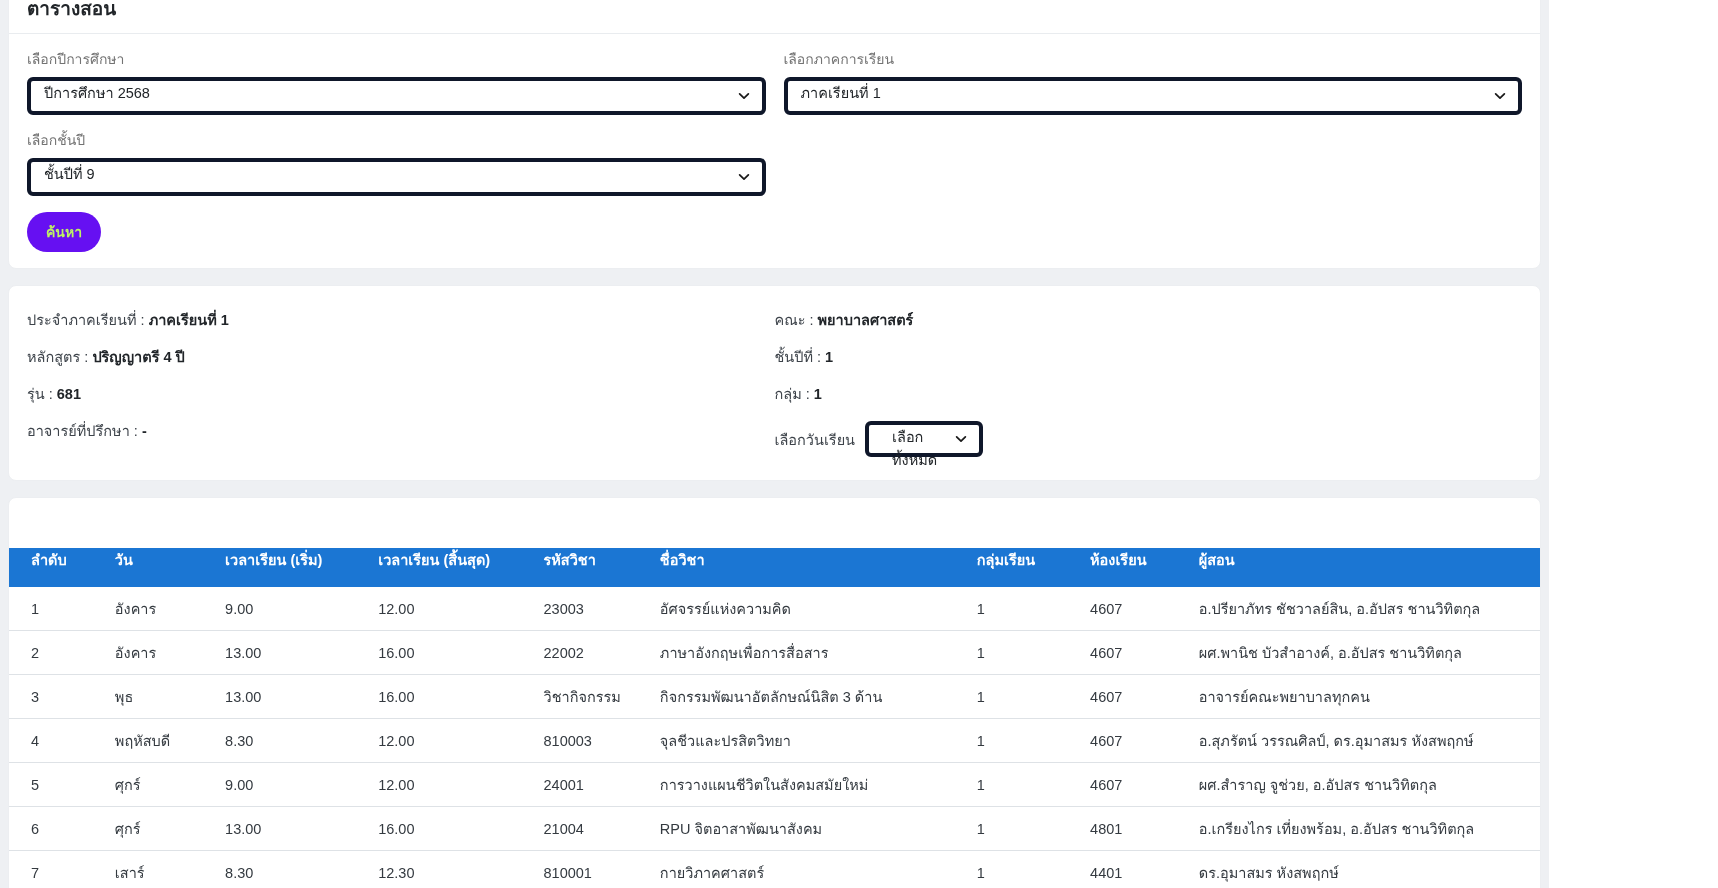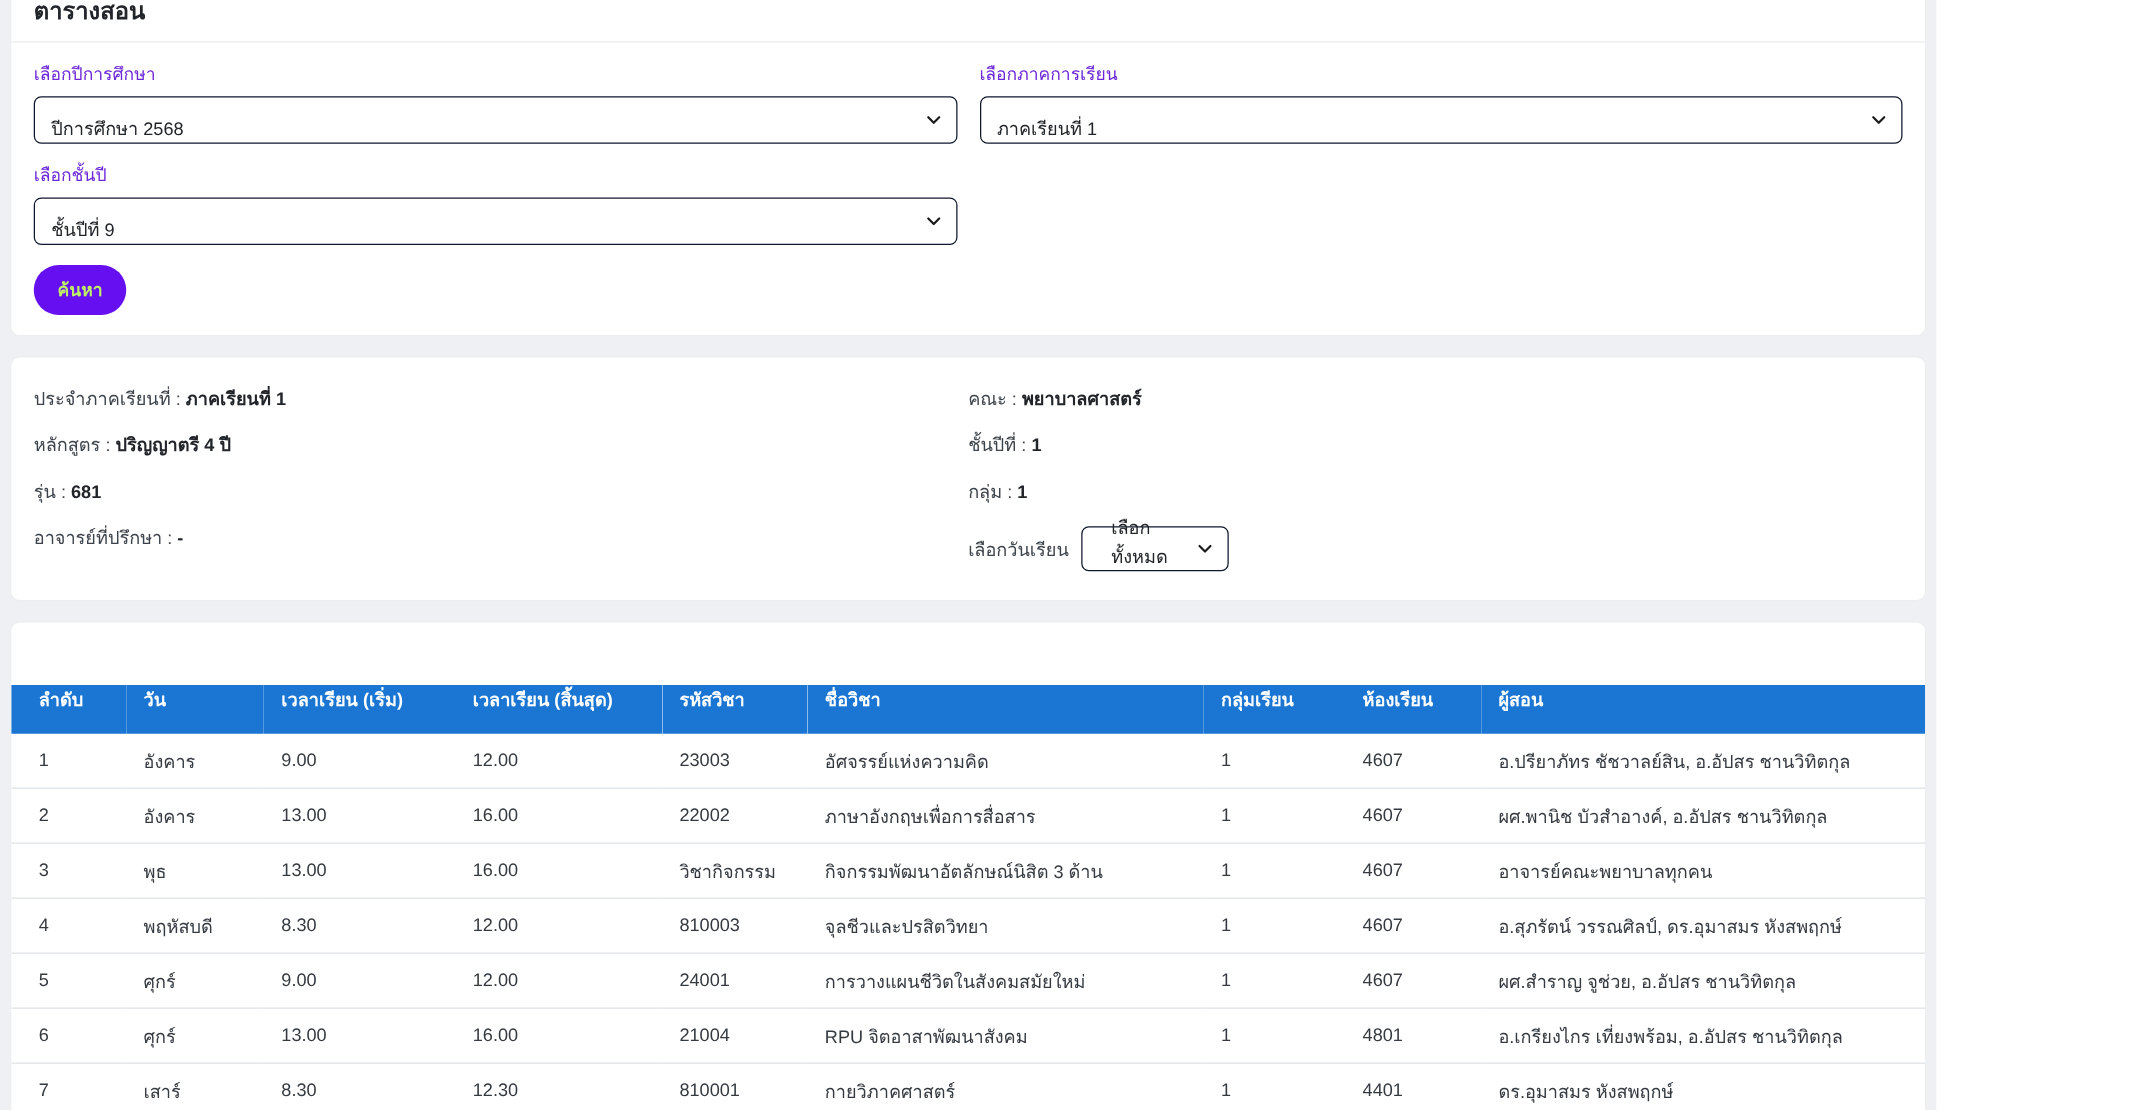--- a/index.html
+++ b/index.html
@@ -29,32 +29,32 @@
   .card-body { padding: 14px 18px 16px; }
   .filter-grid {
     display: grid;
     grid-template-columns: 1fr 1fr;
     column-gap: 18px;
     row-gap: 14px;
   }
   .form-group label {
     display: block;
     font-size: 14px;
-    color: #6d28d9;
+    color: #737373;
     margin-bottom: 7px;
     font-family: Liberation Serif, serif;
   }
   .select {
     position: relative;
     height: 38px;
-    border: 1px solid #0f172a;
+    border: 4px solid #0f172a;
     border-radius: 6px;
     background: #fff;
     display: flex;
-    align-items: flex-end;
+    align-items: flex-start;
     padding: 0 34px 0 13px;
     font-size: 14.5px;
     font-weight: 500;
     color: #212529;
     cursor: pointer;
   }
   .select .chev {
     position: absolute;
     right: 11px; top: 50%;
     transform: translateY(-50%);

